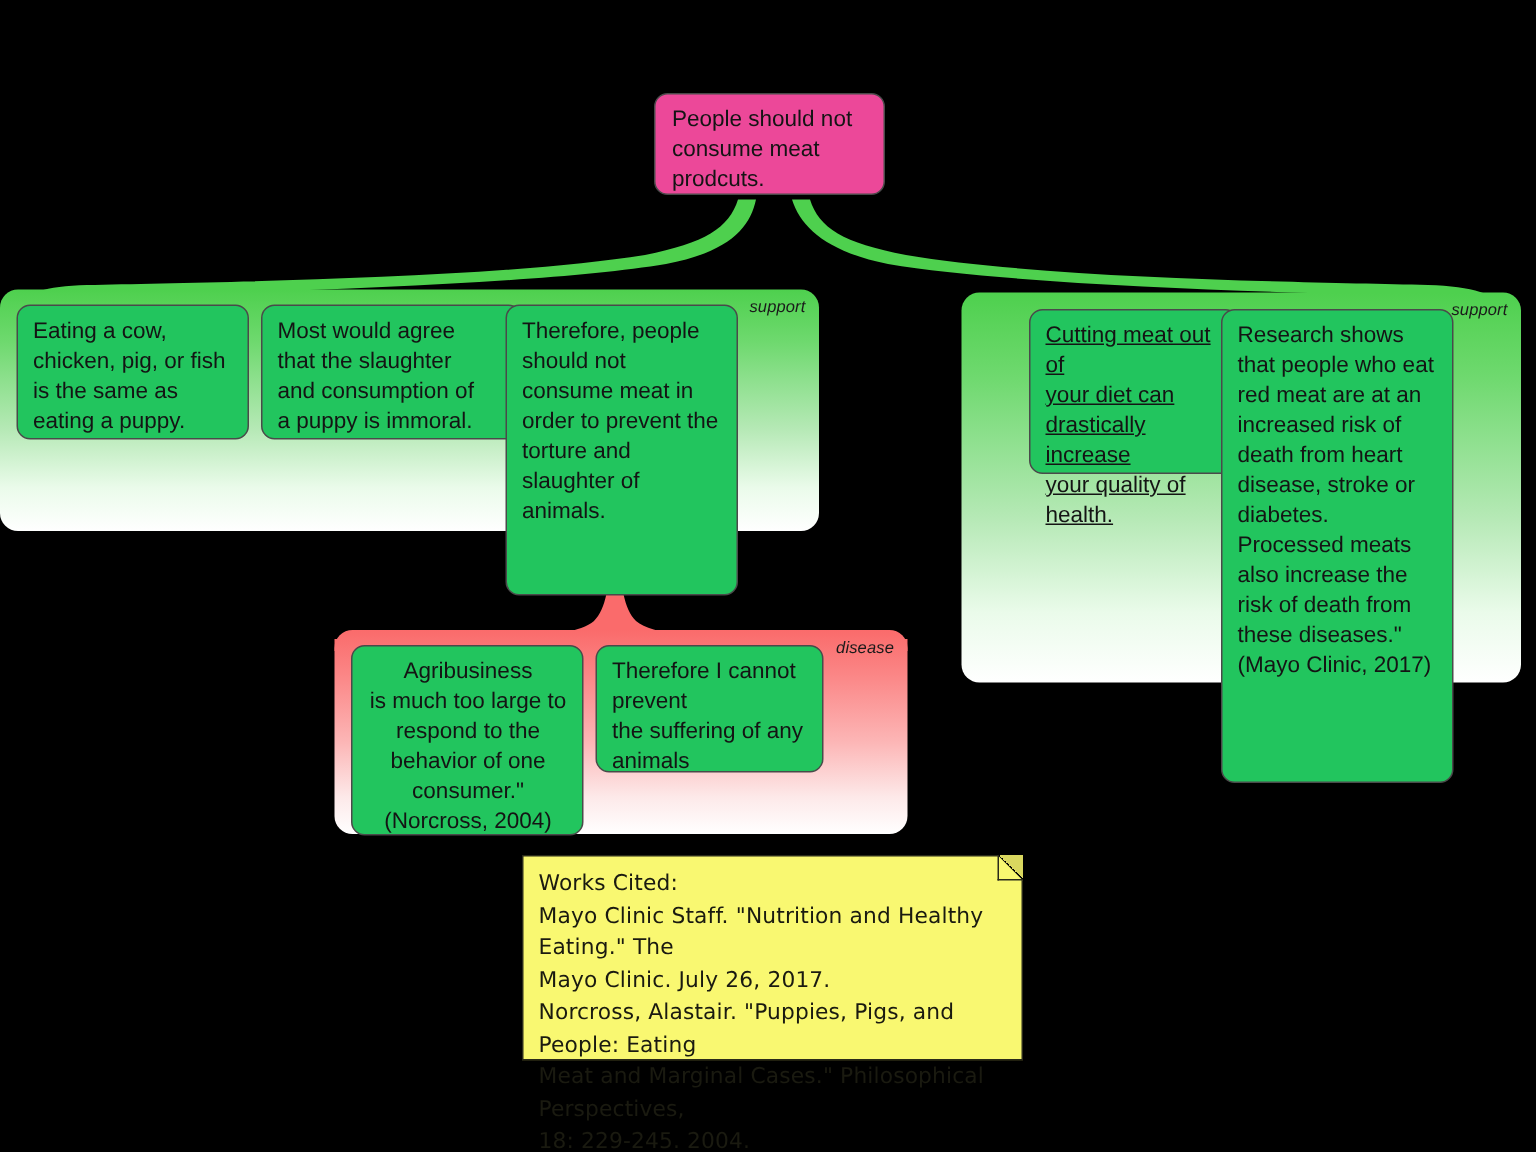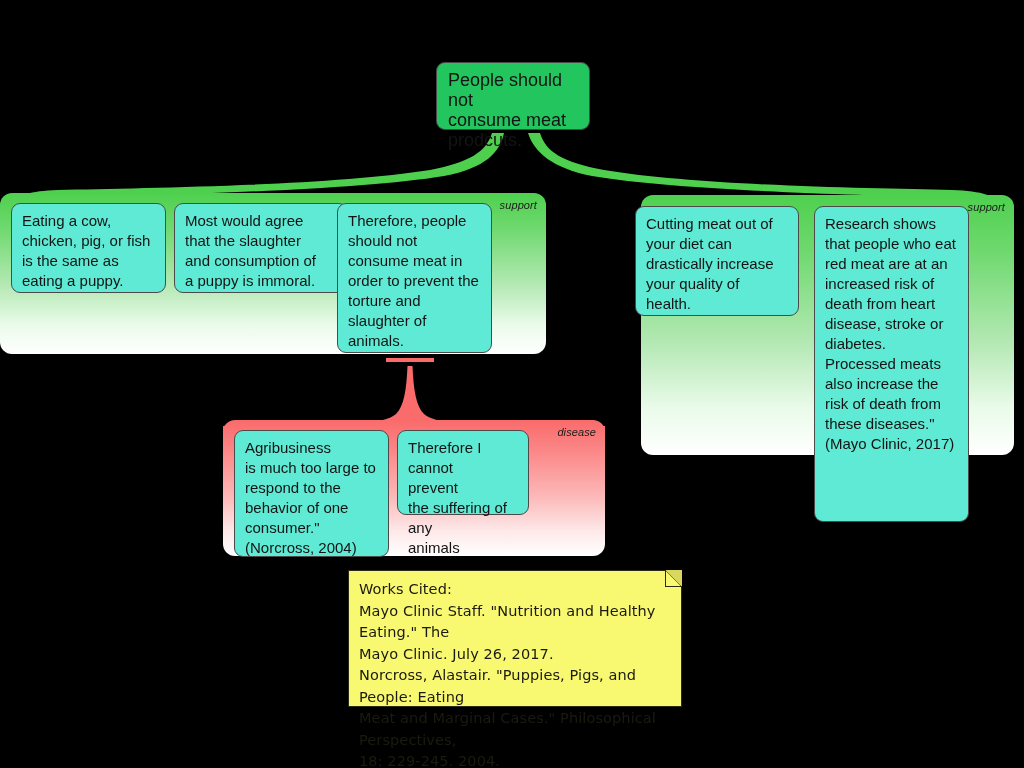--- a/index.html
+++ b/index.html
@@ -11,26 +11,26 @@
               pointer-events:none;z-index:1;}
 
   
   .cluster{position:absolute;border-radius:12px;z-index:2;}
   .cluster.support{background:linear-gradient(to bottom,#4ed04e 0%,#6fd96f 22%,#b6e9b6 58%,#eafbea 82%,#ffffff 100%);}
   .cluster.oppose{background:linear-gradient(to bottom,#fa6b6b 0%,#fb8686 22%,#fcb6b6 55%,#fde9e9 82%,#ffffff 100%);}
   .cluster-label{position:absolute;top:6px;right:9px;font-size:11px;color:#1a1a1a;
                  letter-spacing:.1px;font-style:italic;}
 
   
-  .card{position:absolute;background:#5eead4;border:1.4px solid #4a4a4a;border-radius:9px;
+  .card{position:absolute;background:#22c55e;border:1.4px solid #4a4a4a;border-radius:9px;
         box-sizing:border-box;padding:7px 9px 8px 10px;
         font-size:15px;line-height:20px;color:#141414;white-space:pre-line;z-index:3;}
-  .root-card{position:absolute;background:#22c55e;border:1.4px solid #4a4a4a;border-radius:9px;
+  .root-card{position:absolute;background:#ec4899;border:1.4px solid #4a4a4a;border-radius:9px;
         box-sizing:border-box;padding:7px 10px 8px 11px;
-        font-size:18px;line-height:20px;color:#141414;white-space:pre-line;z-index:4;}
+        font-size:15px;line-height:20px;color:#141414;white-space:pre-line;z-index:4;}
 
   
   .note{position:absolute;z-index:5;}
   .note-body{position:absolute;inset:0;background:#f9f871;border:1px solid #2b2b1a;
              box-sizing:border-box;
              clip-path:polygon(0 0, calc(100% - 17px) 0, 100% 17px, 100% 100%, 0 100%);}
   .note-fold{position:absolute;top:0;right:0;width:17px;height:17px;
              background:linear-gradient(to bottom left,#d9d75f 0 50%,transparent 50%);
              border-left:1px solid #2b2b1a;border-bottom:1px solid #2b2b1a;
              box-sizing:border-box;}
@@ -91,59 +91,59 @@
     <span class="cluster-label">support</span>
   </div>
   <div class="card" style="left:11px;top:203px;width:155px;height:90px;">Eating a cow,
 chicken, pig, or fish
 is the same as
 eating a puppy.</div>
   <div class="card" style="left:174px;top:203px;width:174px;height:90px;">Most would agree
 that the slaughter
 and consumption of
 a puppy is immoral.</div>
-  <div class="card" style="left:337px;top:203px;width:155px;height:150px;">Therefore, people
+  <div class="card" style="left:337px;top:203px;width:155px;height:194px;">Therefore, people
 should not
 consume meat in
 order to prevent the
 torture and
 slaughter of
 animals.</div>
 
   <div class="cluster support" style="left:641px;top:195px;width:373px;height:260px;">
     <span class="cluster-label">support</span>
   </div>
-  <div class="card" style="left:635px;top:206px;width:164px;height:110px;">Cutting meat out of
+  <div class="card" style="left:686px;top:206px;width:140px;height:110px;text-decoration:underline;">Cutting meat out of
 your diet can
 drastically increase
 your quality of
 health.</div>
   <div class="card" style="left:814px;top:206px;width:155px;height:316px;">Research shows
 that people who eat
 red meat are at an
 increased risk of
 death from heart
 disease, stroke or
 diabetes.
 Processed meats
 also increase the
 risk of death from
 these diseases."
 (Mayo Clinic, 2017)</div>
 
   <div class="cluster oppose" style="left:223px;top:420px;width:382px;height:136px;">
     <span class="cluster-label">disease</span>
   </div>
-  <div class="card" style="left:234px;top:430px;width:155px;height:127px;">Agribusiness
+  <div class="card" style="left:234px;top:430px;width:155px;height:127px;text-align:center;">Agribusiness
 is much too large to
 respond to the
 behavior of one
 consumer."
 (Norcross, 2004)</div>
-  <div class="card" style="left:397px;top:430px;width:132px;height:85px;">Therefore I cannot
+  <div class="card" style="left:397px;top:430px;width:152px;height:85px;">Therefore I cannot
 prevent
 the suffering of any
 animals</div>
 
   <div class="note" style="left:348px;top:570px;width:334px;height:137px;">
     <div class="note-body"></div>
     <div class="note-fold"></div>
     <div class="note-text">Works Cited:
 Mayo Clinic Staff. "Nutrition and Healthy Eating." The
 Mayo Clinic. July 26, 2017.

